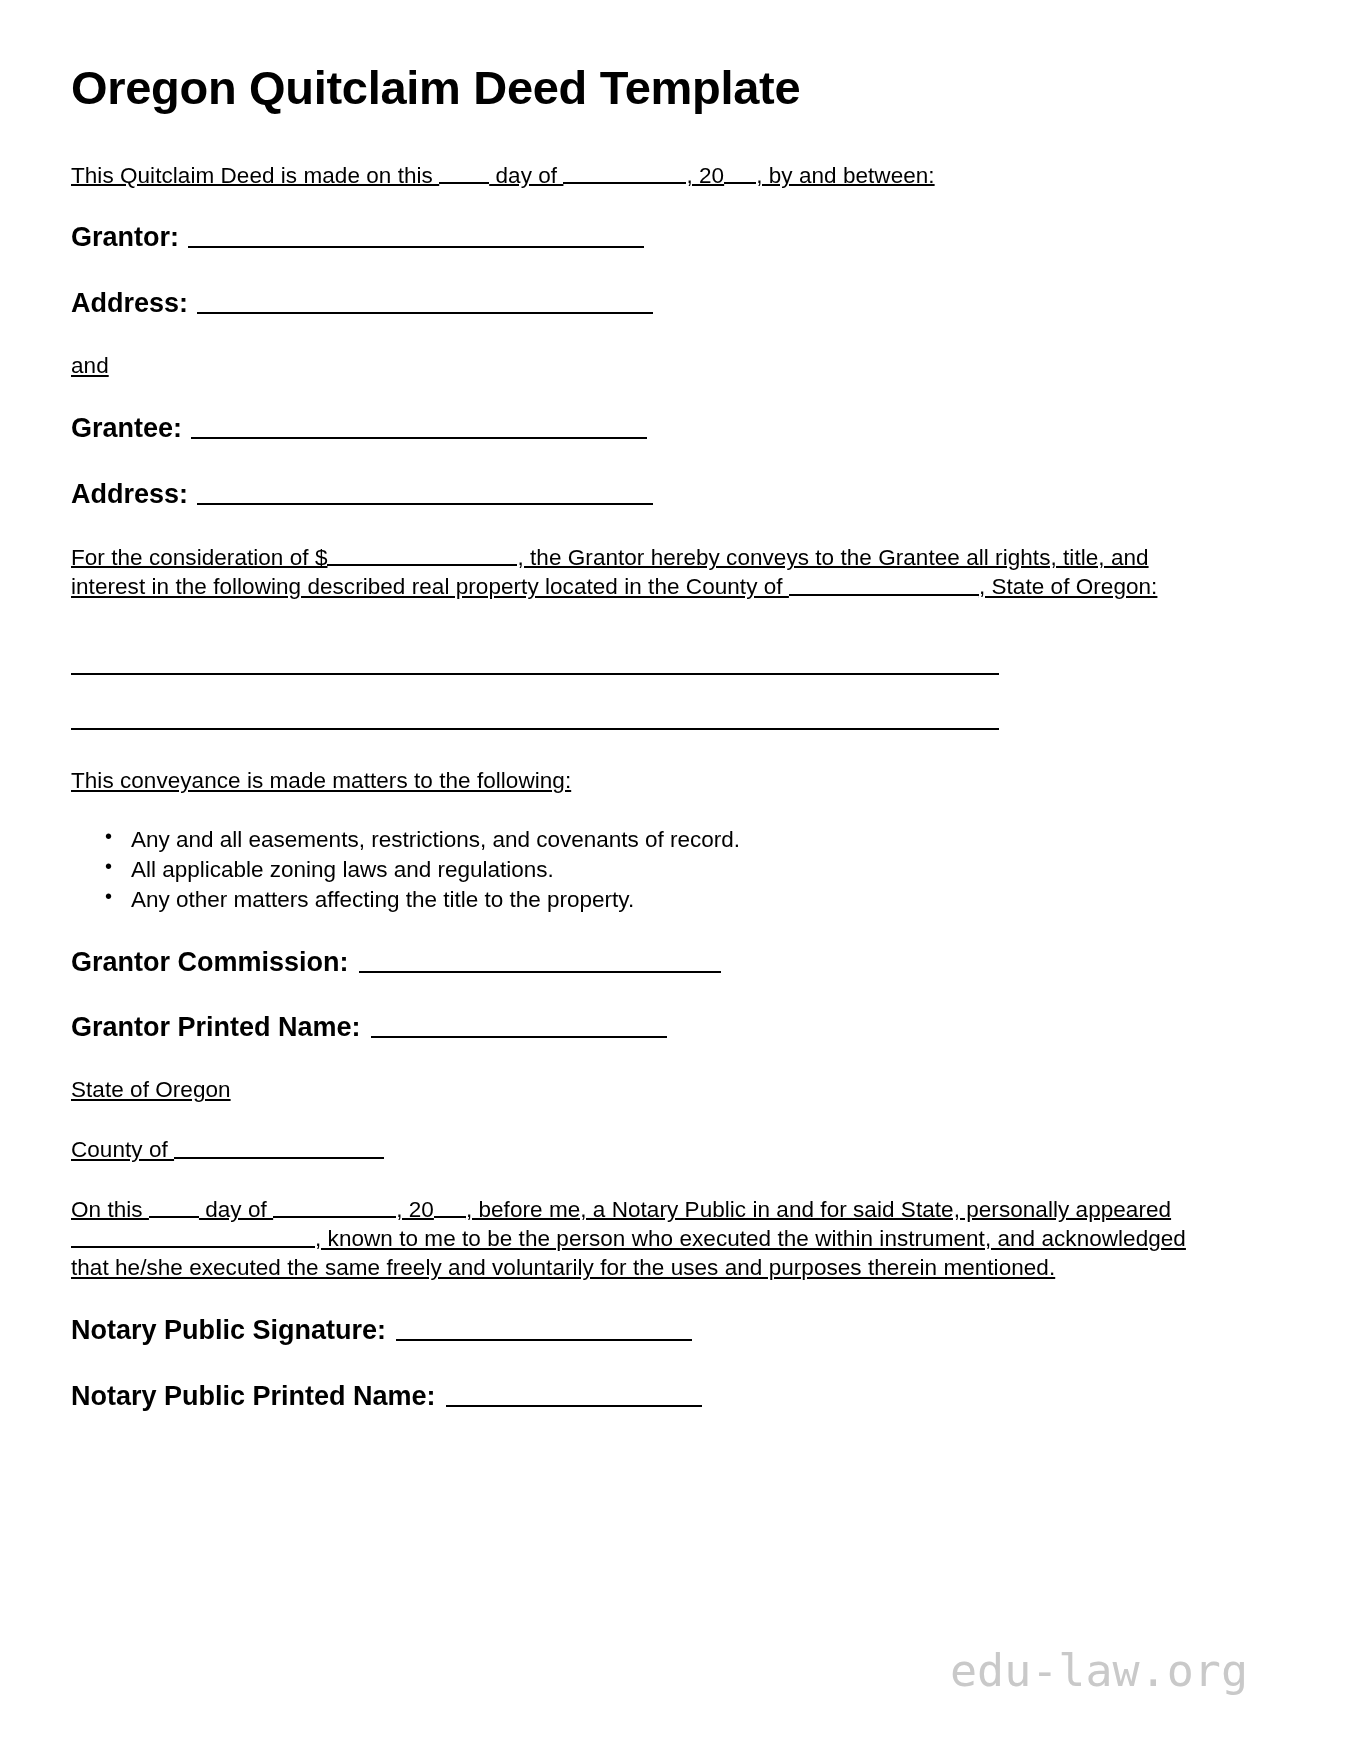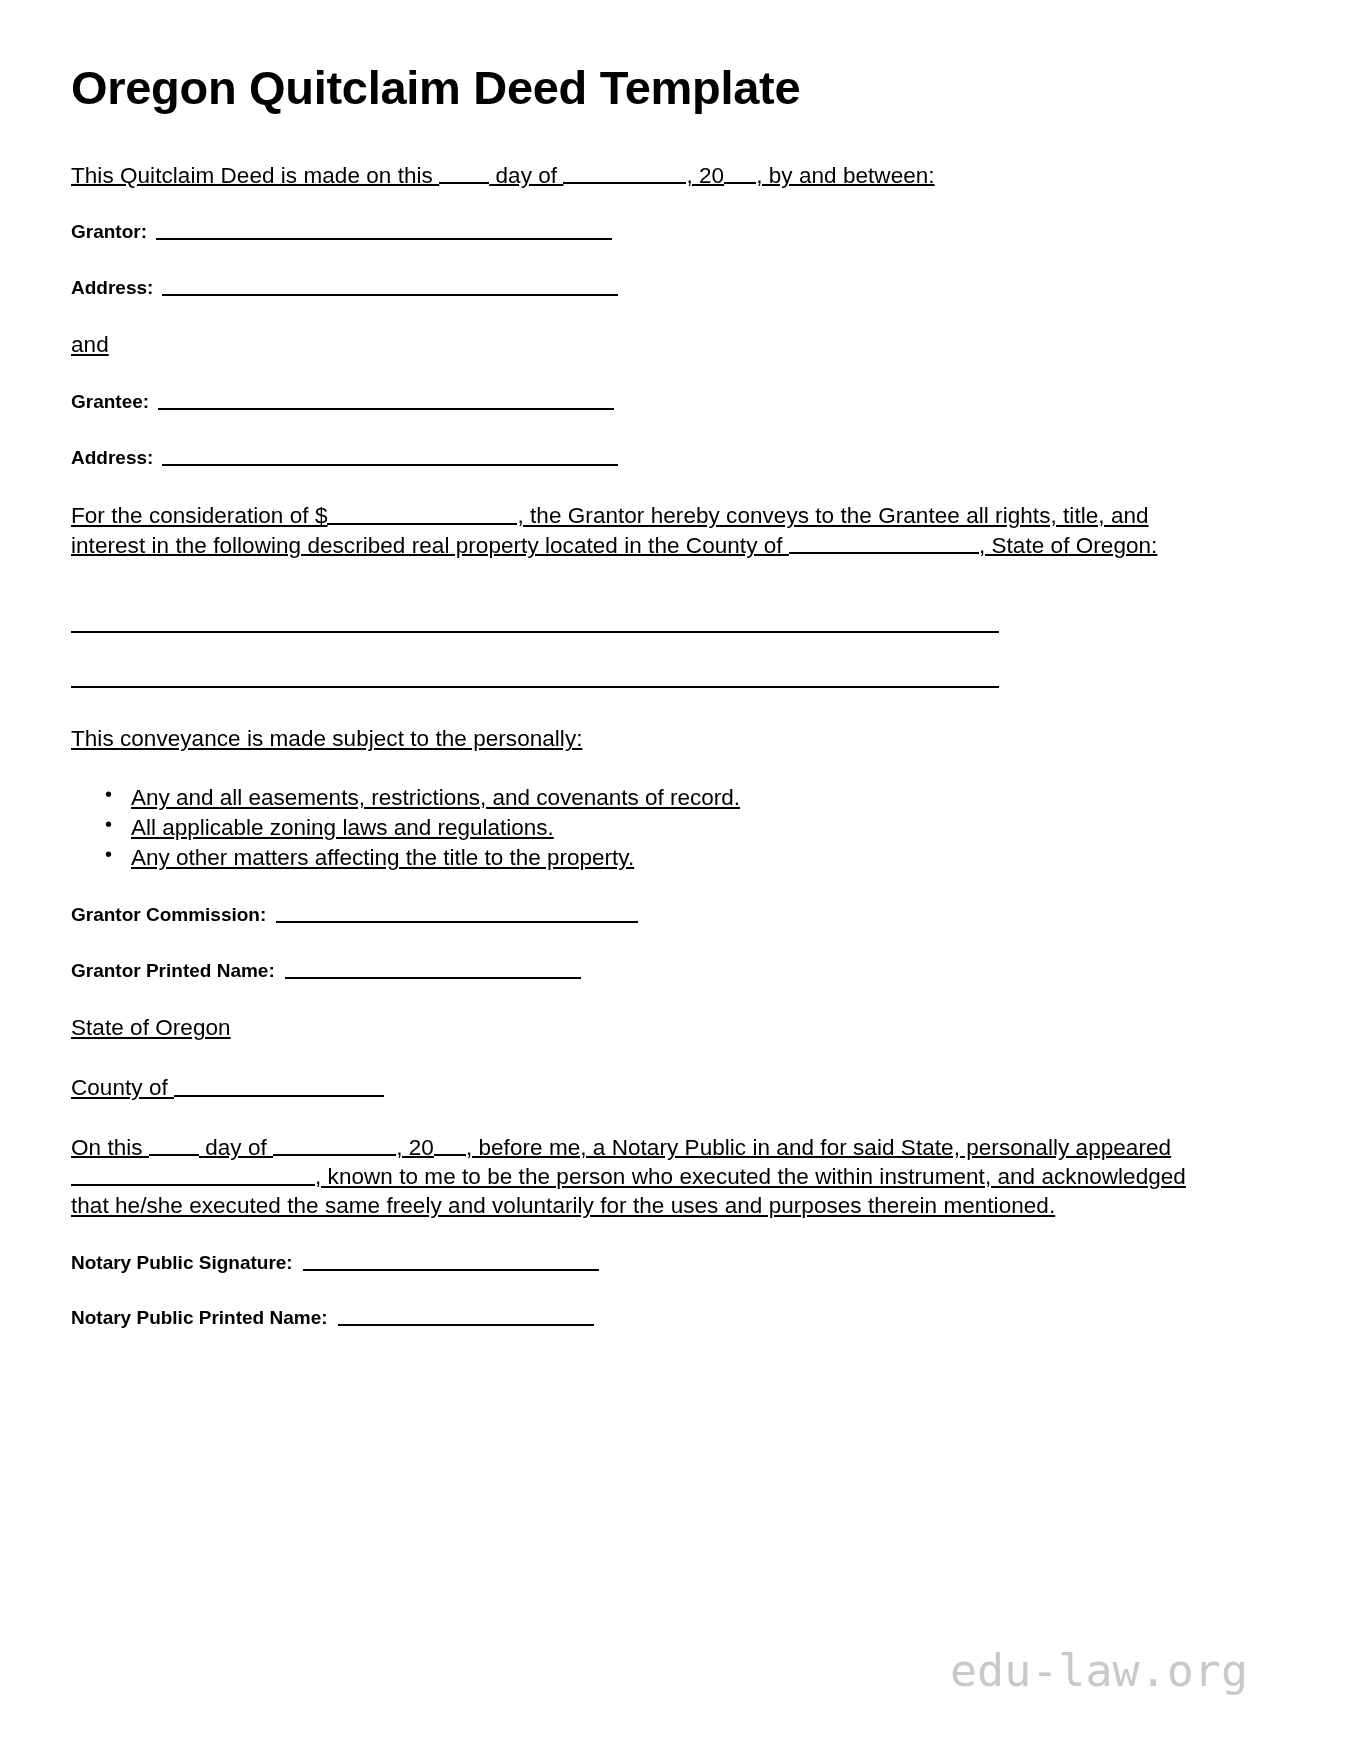--- a/index.html
+++ b/index.html
@@ -34,21 +34,21 @@
   }
   p.body-text {
     font-size: 22.5px;
     line-height: 1.29;
     margin: 0 0 30px 0;
     color: #000;
     letter-spacing: 0.05px;
     text-decoration: underline;
   }
   .field-line {
-    font-size: 19px;
+    font-size: 27px;
     line-height: 1.29;
     margin: 0 0 30px 0;
     display: block;
     white-space: nowrap;
   }
   .field-label {
     font-weight: bold;
   }
   .blank {
     display: inline-block;
@@ -72,21 +72,20 @@
     margin: 0 0 30px 0;
     padding: 0 0 0 60px;
     list-style: none;
   }
   ul.conditions li {
     font-size: 22.5px;
     line-height: 1.29;
     margin: 0 0 1px 0;
     position: relative;
     padding-left: 0;
-    text-decoration: underline;
   }
   ul.conditions li:before {
     content: "\2022";
     position: absolute;
     left: -26px;
     top: -1px;
     font-size: 20px;
   }
   .watermark {
     position: absolute;
@@ -120,21 +119,21 @@
   <div class="field-line"><span class="field-label">Address:</span><span class="blank" style="width:456px;margin-left:9px"></span></div>
 
   <p class="body-text"><span>For the consideration of $</span><span class="blank inline-thin" style="width:190px"></span><span>, the Grantor hereby conveys to the Grantee all rights, title, and interest in the following described real property located in the County of </span><span class="blank inline-thin" style="width:190px"></span><span>, State of Oregon:</span></p>
 
 
   <div class="spacer-desc"></div>
   <div class="rule-full"></div>
   <div class="spacer-rule"></div>
   <div class="rule-full"></div>
 
-  <p class="body-text" style="margin-top:36px">This conveyance is made subject to the personally:</p>
+  <p class="body-text" style="margin-top:36px">This conveyance is made matters to the following:</p>
 
   <ul class="conditions">
     <li>Any and all easements, restrictions, and covenants of record.</li>
     <li>All applicable zoning laws and regulations.</li>
     <li>Any other matters affecting the title to the property.</li>
   </ul>
 
 
   <div class="field-line"><span class="field-label">Grantor Commission:</span><span class="blank" style="width:362px;margin-left:10px"></span></div>
 

